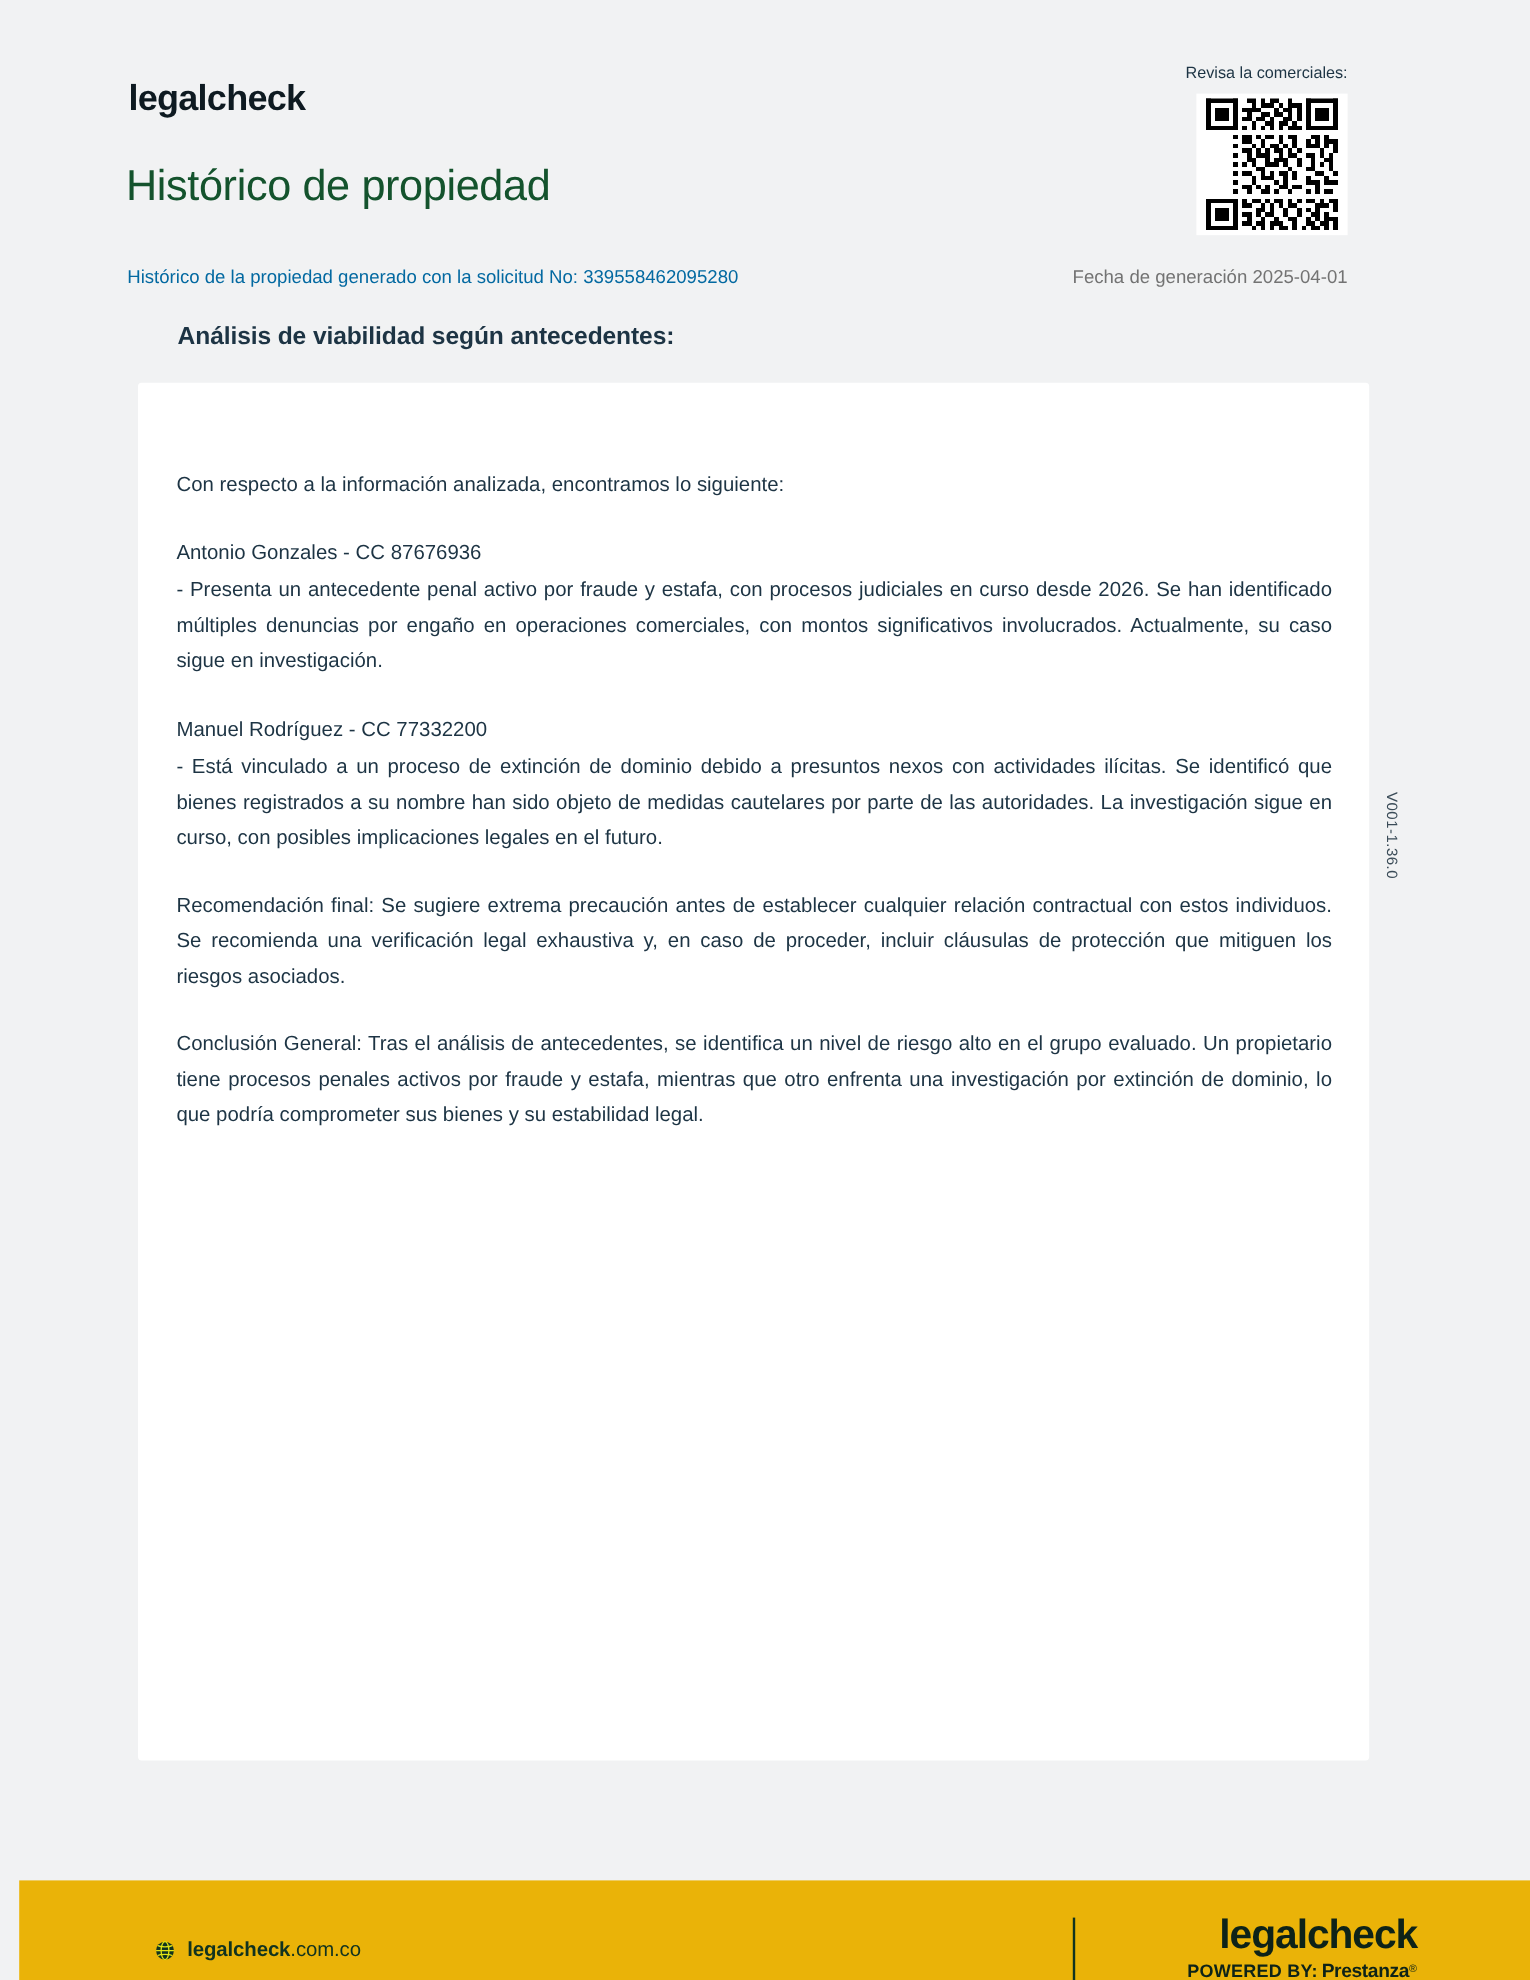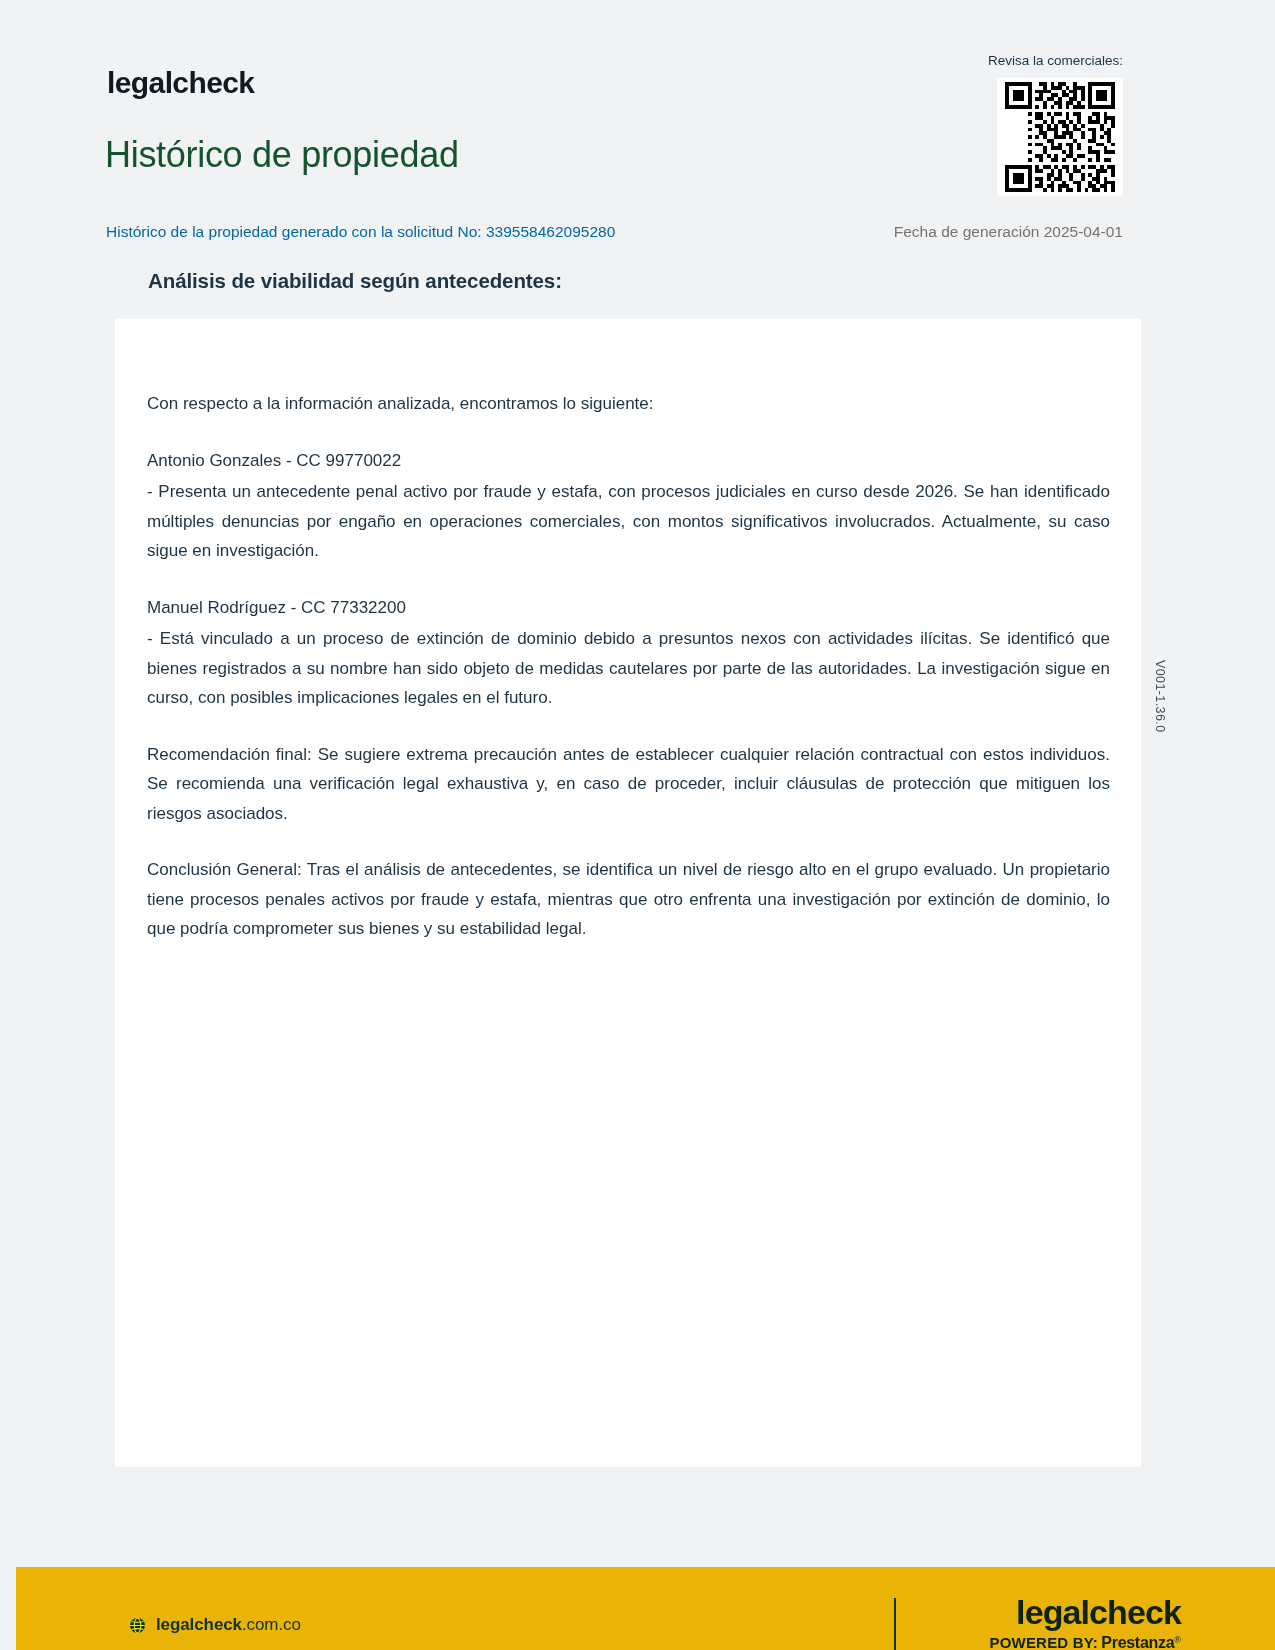--- a/index.html
+++ b/index.html
@@ -398,21 +398,21 @@
   <div class="solicitud-line">Histórico de la propiedad generado con la solicitud No: 339558462095280</div>
   <div class="fecha-line">Fecha de generación 2025-04-01</div>
 
   <h2 class="section-heading">Análisis de viabilidad según antecedentes:</h2>
 
   <div class="card">
     <div class="card-body">
 
       <p class="para">Con respecto a la información analizada, encontramos lo siguiente:</p>
 
-      <p class="para name-line">Antonio Gonzales - CC 99770022</p>
+      <p class="para name-line">Antonio Gonzales - CC 87676936</p>
       <p class="para">- Presenta un antecedente penal activo por fraude y estafa, con procesos judiciales en curso desde 2026. Se han identificado múltiples denuncias por engaño en operaciones comerciales, con montos significativos involucrados. Actualmente, su caso sigue en investigación.</p>
 
       <p class="para name-line">Manuel Rodríguez - CC 77332200</p>
       <p class="para">- Está vinculado a un proceso de extinción de dominio debido a presuntos nexos con actividades ilícitas. Se identificó que bienes registrados a su nombre han sido objeto de medidas cautelares por parte de las autoridades. La investigación sigue en curso, con posibles implicaciones legales en el futuro.</p>
 
       <p class="para">Recomendación final: Se sugiere extrema precaución antes de establecer cualquier relación contractual con estos individuos. Se recomienda una verificación legal exhaustiva y, en caso de proceder, incluir cláusulas de protección que mitiguen los riesgos asociados.</p>
 
       <p class="para">Conclusión General: Tras el análisis de antecedentes, se identifica un nivel de riesgo alto en el grupo evaluado. Un propietario tiene procesos penales activos por fraude y estafa, mientras que otro enfrenta una investigación por extinción de dominio, lo que podría comprometer sus bienes y su estabilidad legal.</p>
 
     </div>

